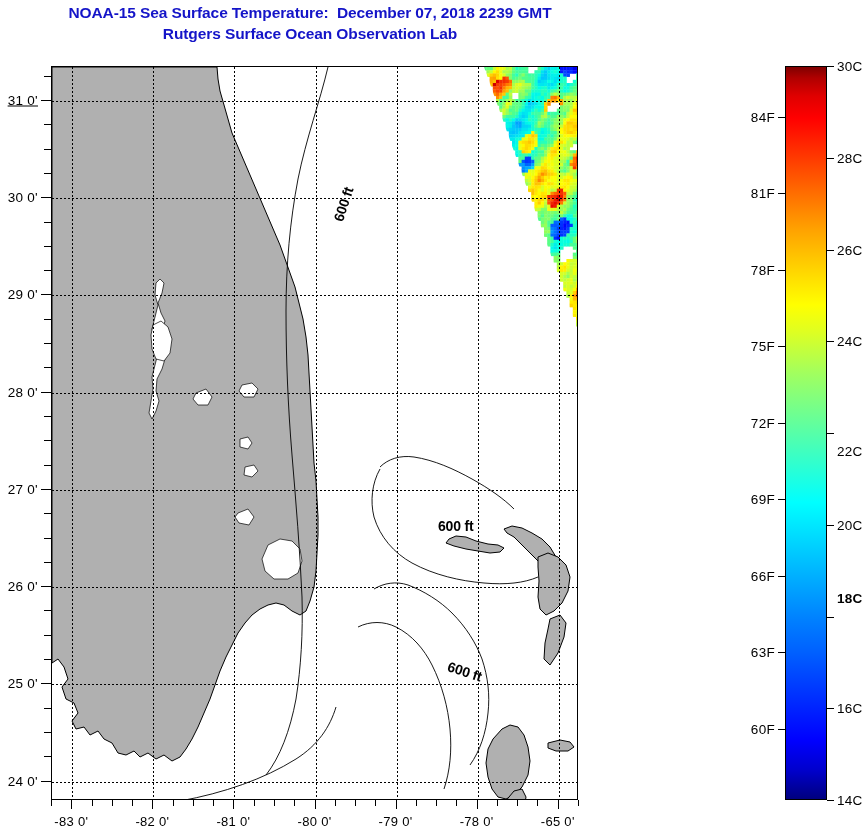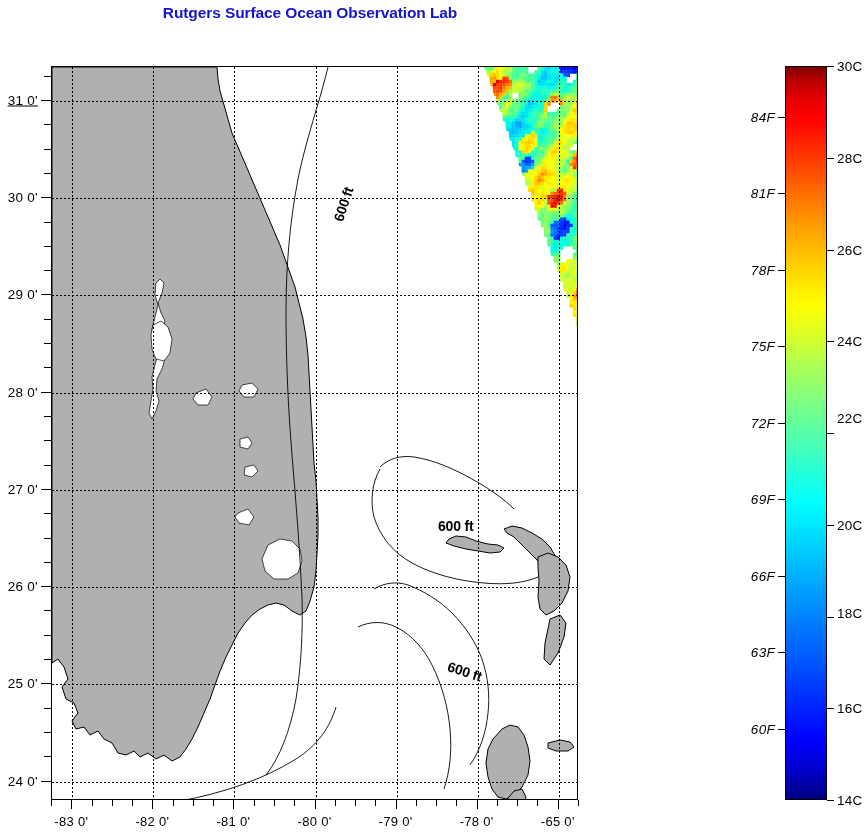--- a/index.html
+++ b/index.html
@@ -65,30 +65,31 @@
       #ff2000 90.0%,
       #ff0000 93.0%,
       #e00000 96.0%,
       #b00000 98.5%,
       #7f0000 100%);}
   .cb-tick-r{position:absolute;left:42px;width:7px;height:1px;background:#000;}
   .cb-tick-l{position:absolute;left:-7px;width:7px;height:1px;background:#000;}
   .cb-lbl-c{position:absolute;left:52px;font-size:13.5px;color:#000;white-space:nowrap;
             transform:translateY(-50%);letter-spacing:0.3px;}
   .cb-lbl-f{position:absolute;right:52px;font-size:13.5px;color:#000;white-space:nowrap;
-            transform:translateY(-50%);letter-spacing:0.3px;font-style:italic;}
+            transform:translateY(-50%);letter-spacing:0.3px;}
 
   
   .ctr-lbl{position:absolute;font-size:14px;font-weight:bold;color:#000;
            white-space:nowrap;letter-spacing:-0.2px;}
 </style>
 </head>
 <body>
 
 <div id="title-block">
+  <div>NOAA-15 Sea Surface Temperature:  December 07, 2018 2239 GMT</div>
   <div>Rutgers Surface Ocean Observation Lab</div>
 </div>
 
 <div id="map-panel">
   <div id="map-clip">
 
     <svg id="sst-svg" viewBox="0 0 527 734" preserveAspectRatio="none">
       <defs>
         <clipPath id="swathClip">
           <polygon points="432,0 527,0 527,258 527,262 525,262"></polygon>
@@ -1471,25 +1472,25 @@
   <div id="cb-tick-layer">
       <div class="cb-tick-r" style="top: 0px;"></div>
       <div class="cb-lbl-c" style="top: 0px;">30C</div>
       <div class="cb-tick-r" style="top: 91.75px;"></div>
       <div class="cb-lbl-c" style="top: 91.75px;">28C</div>
       <div class="cb-tick-r" style="top: 183.5px;"></div>
       <div class="cb-lbl-c" style="top: 183.5px;">26C</div>
       <div class="cb-tick-r" style="top: 275.25px;"></div>
       <div class="cb-lbl-c" style="top: 275.25px;">24C</div>
       <div class="cb-tick-r" style="top: 367px;"></div>
-      <div class="cb-lbl-c" style="top: 352px; text-align: right;">22C</div>
+      <div class="cb-lbl-c" style="top: 385px; text-align: right;">22C</div>
       <div class="cb-tick-r" style="top: 458.75px;"></div>
       <div class="cb-lbl-c" style="top: 458.75px;">20C</div>
       <div class="cb-tick-r" style="top: 550.5px;"></div>
-      <div class="cb-lbl-c" style="top: 547px;">18C</div>
+      <div class="cb-lbl-c" style="top: 532px; font-weight: bold;">18C</div>
       <div class="cb-tick-r" style="top: 642.25px;"></div>
       <div class="cb-lbl-c" style="top: 642.25px;">16C</div>
       <div class="cb-tick-r" style="top: 734px;"></div>
       <div class="cb-lbl-c" style="top: 734px;">14C</div>
       <div class="cb-tick-l" style="top: 50.9722px;"></div>
       <div class="cb-lbl-f" style="top: 50.9722px;">84F</div>
       <div class="cb-tick-l" style="top: 127.431px;"></div>
       <div class="cb-lbl-f" style="top: 127.431px;">81F</div>
       <div class="cb-tick-l" style="top: 203.889px;"></div>
       <div class="cb-lbl-f" style="top: 203.889px;">78F</div>

